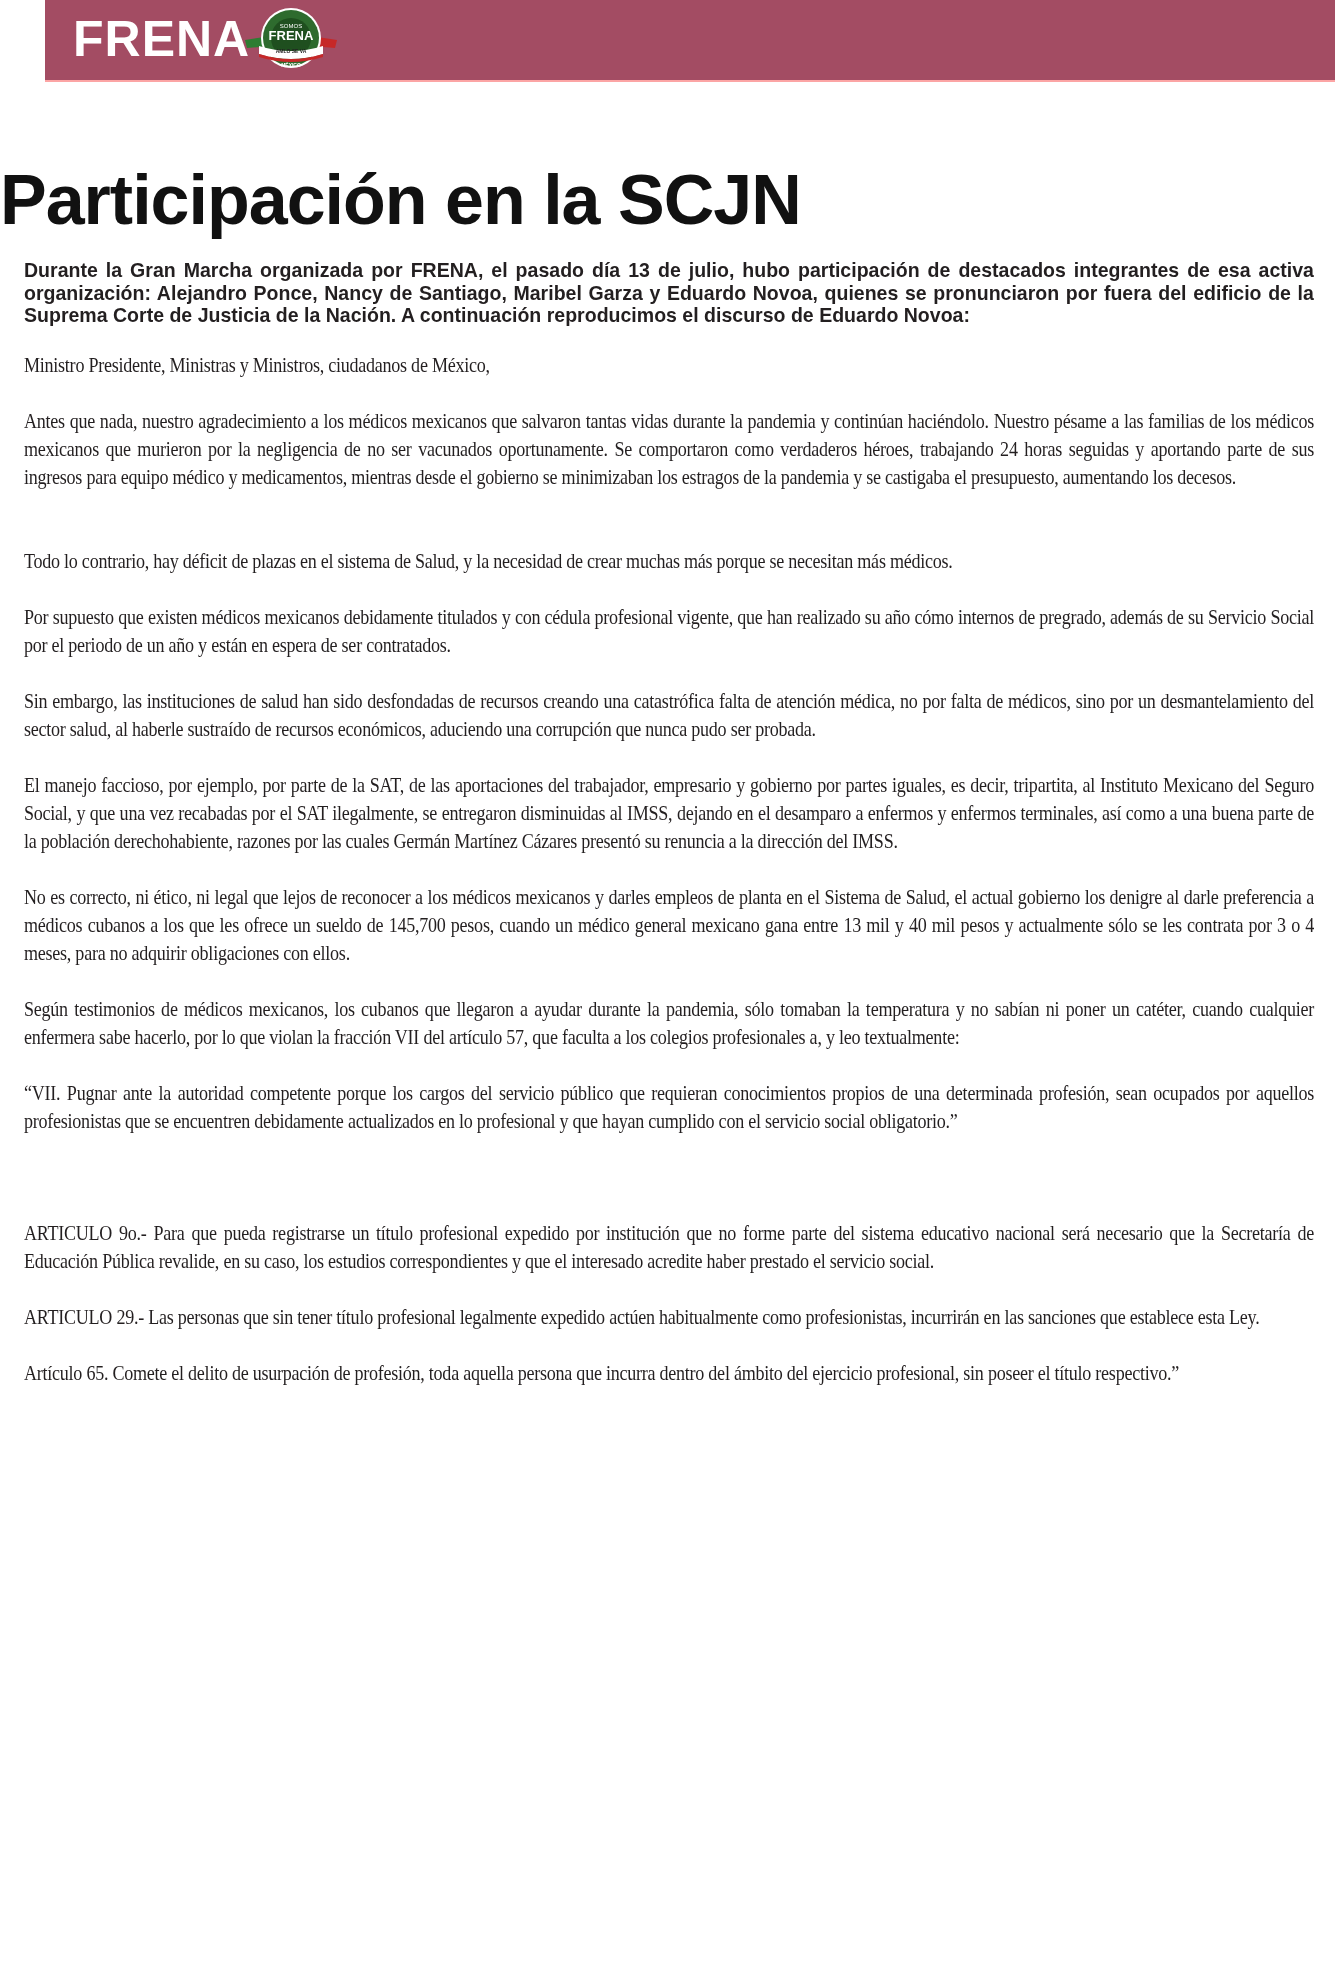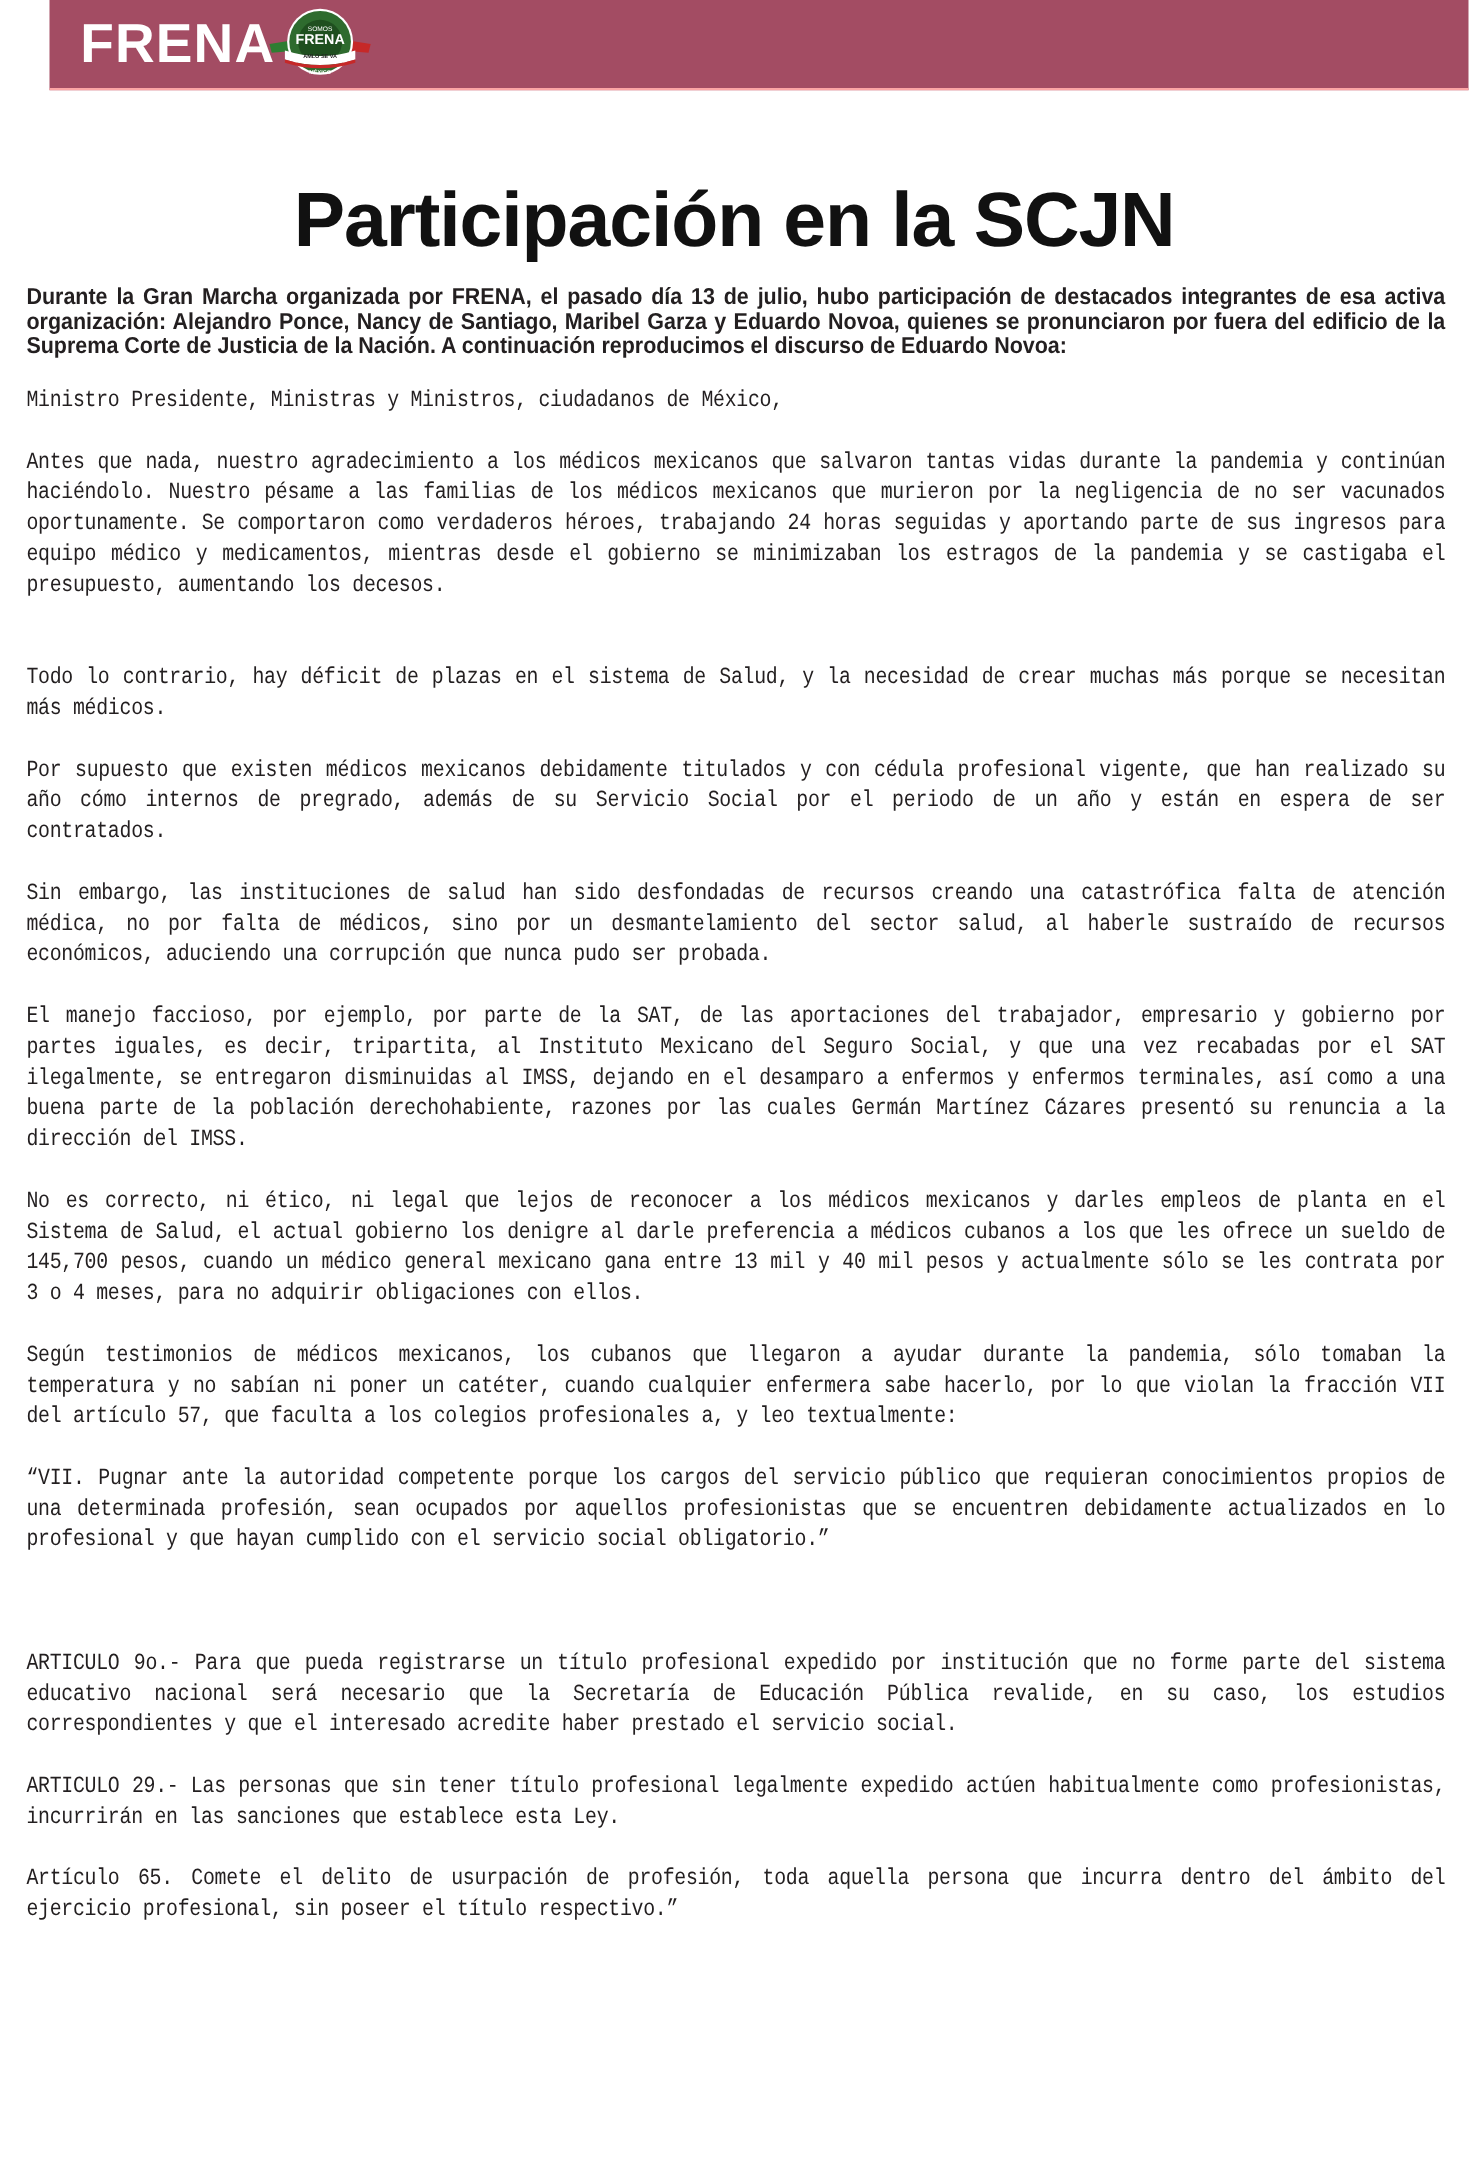--- a/index.html
+++ b/index.html
@@ -1,23 +1,23 @@
 <!DOCTYPE html>
 <html><head>
 <meta charset="utf-8">
 <style>
   html, body { margin: 0; padding: 0; background: #ffffff; }
   body { width: 1335px; height: 1962px; position: relative; overflow: hidden; font-family: "Liberation Sans", sans-serif; color: #231f20; }
   .header { position: absolute; left: 0; top: 0; width: 1335px; height: 80px; background: #a34c63; border-bottom: 2px solid #fca5a5; margin-left: 45px; }
   .brand { position: absolute; left: 28px; top: 14px; font-family: "Liberation Sans", sans-serif; font-weight: bold; font-size: 50px; color: #ffffff; letter-spacing: 1px; line-height: 1; }
   .logo { position: absolute; left: 196px; top: 2px; width: 100px; height: 74px; }
-  .title { position: absolute; left: 0; top: 118px; width: 1335px; text-align: center; font-family: "Liberation Sans", sans-serif; font-weight: bold; font-size: 70px; color: #111; letter-spacing: -1px; line-height: 1; }
+  .title { position: absolute; left: 0; top: 118px; width: 1335px; font-family: "Liberation Sans", sans-serif; font-weight: bold; font-size: 70px; color: #111; letter-spacing: -1px; line-height: 1; }
   .content { position: absolute; left: 24px; top: 259px; width: 1290px; }
   .intro { font-weight: bold; font-size: 21px; line-height: 22.5px; text-align: justify; margin: 0; transform: scaleX(0.93); transform-origin: left top; width: 1387px; }
-  p.body { font-family: Liberation Mono, monospace; font-size: 21px; line-height: 28px; margin: 0; text-align: justify; letter-spacing: -0.3px; }
+  p.body { font-family: Liberation Serif, serif; font-size: 21px; line-height: 28px; margin: 0; text-align: justify; letter-spacing: -0.3px; }
   .narrow { display: block; transform: scaleX(0.86); transform-origin: left top; width: 1500px; }
   .gap { height: 28px; }
 </style>
 </head>
 <body>
 
 <div class="header">
   <div class="brand">FRENA</div>
   <svg class="logo" viewBox="0 0 100 74">
     <path d="M4 38 L30 34 L30 44 L6 46 Z" fill="#2e7d32"></path>

